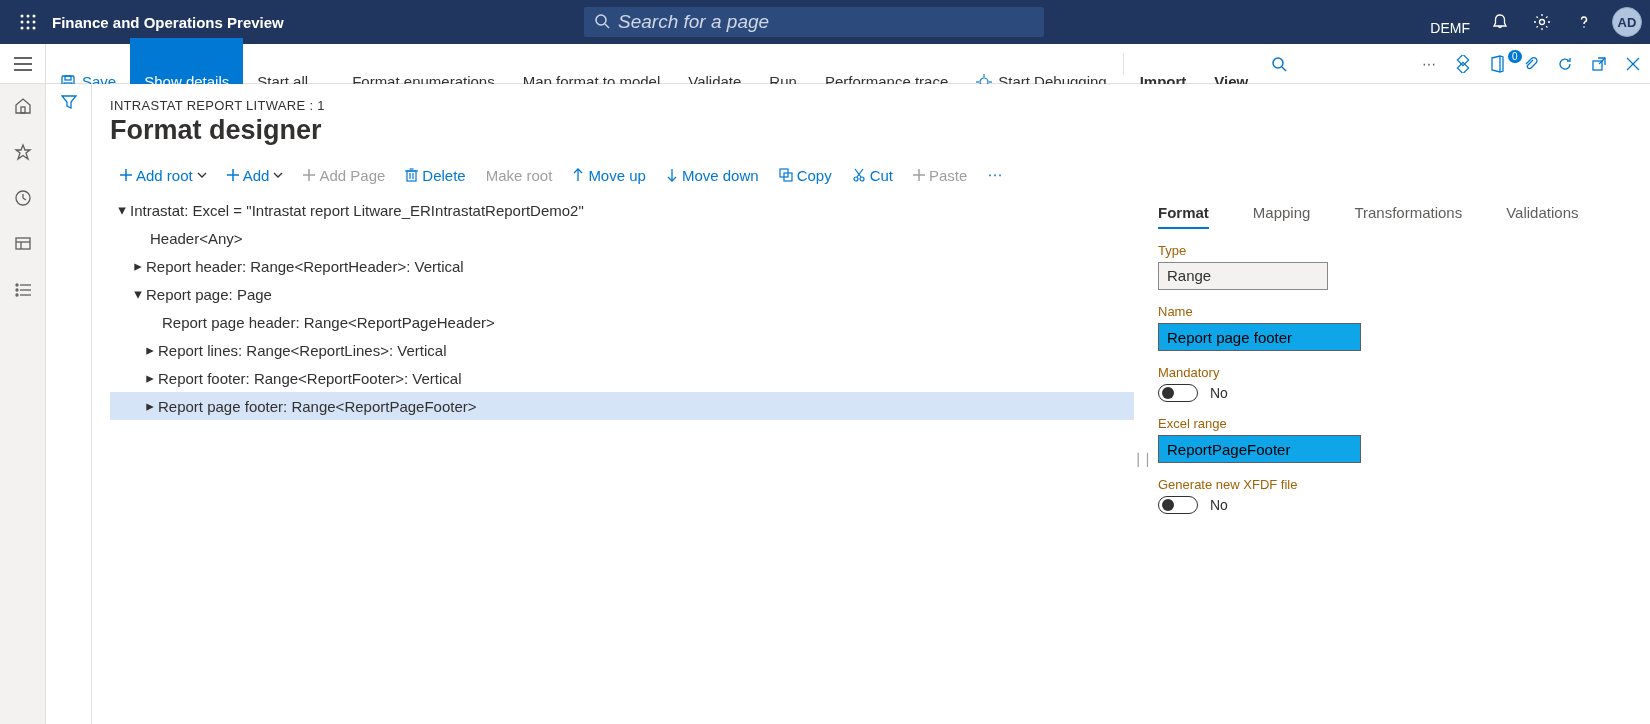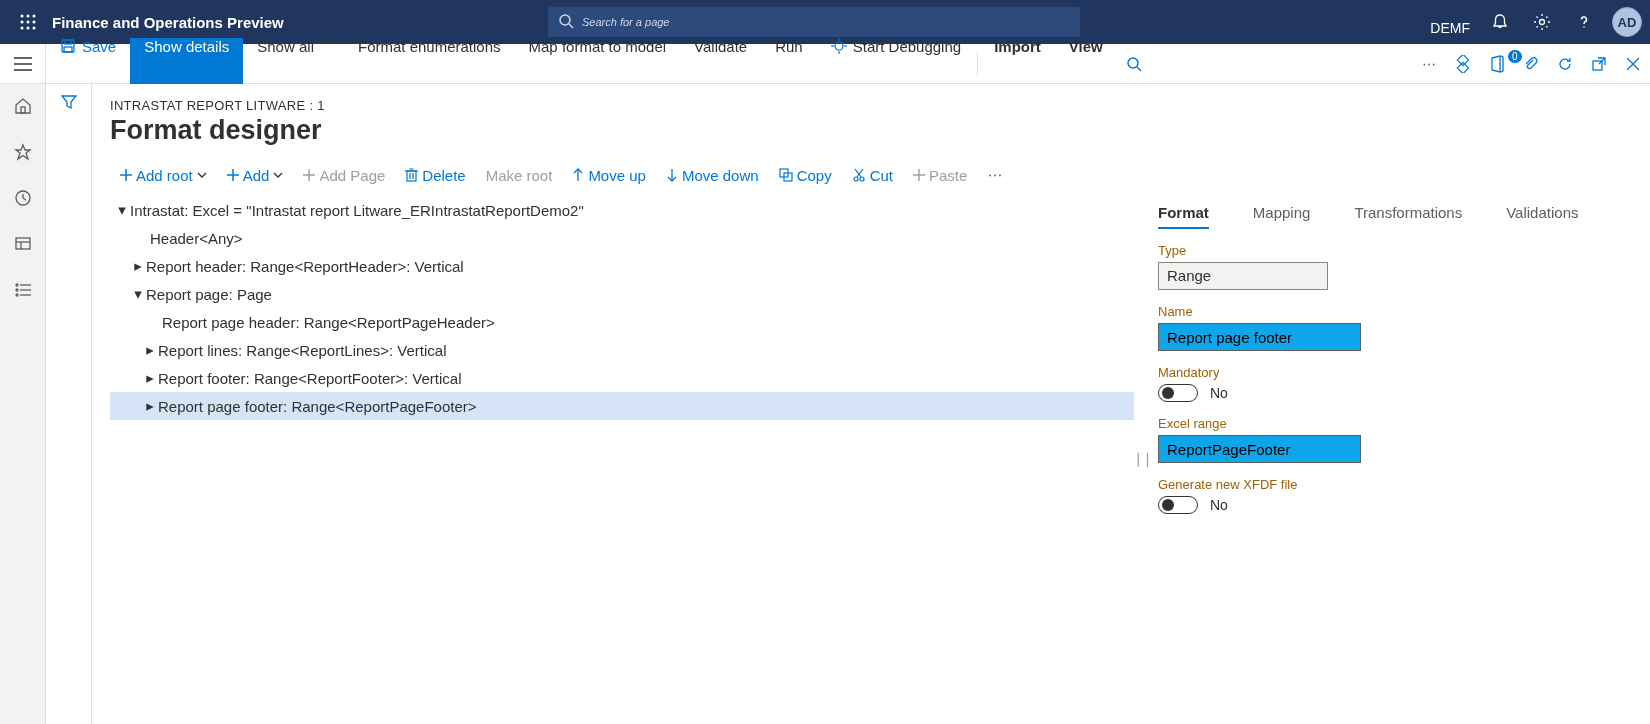--- a/index.html
+++ b/index.html
@@ -3,33 +3,33 @@
 <meta charset="utf-8">
 <style>
   * { box-sizing: border-box; margin: 0; padding: 0; }
   body { font-family: "Segoe UI", Arial, sans-serif; font-size: 14px; color: #323130; background: #f3f2f1; overflow: hidden; }
   
   
   .topbar { background: #20365f; color: #fff; height: 44px; display: flex; align-items: center; padding: 0 8px; }
   .topbar .waffle { width: 40px; display:flex; justify-content:center; align-items:center; height:44px; cursor:pointer;}
   .topbar .app-title { font-size: 15px; font-weight:600; margin-left: 4px; }
   .topbar .search-wrap { margin-left: auto; margin-right: auto; position:relative; left:-40px;}
-  .topbar .search { background: #2d4a7c; border: none; border-radius: 2px; width: 532px; height: 30px; color: #cfd7e6; padding: 0 10px 0 34px; font-size: 11px; }
+  .topbar .search { background: #2d4a7c; border: none; border-radius: 2px; width: 460px; height: 30px; color: #cfd7e6; padding: 0 10px 0 34px; font-size: 19px; }
   .topbar .search::placeholder { color: #cfd7e6; font-style: italic; }
   .topbar .search-icon { position:absolute; left:10px; top:6px; color:#cfd7e6; }
   .topbar .right { display:flex; align-items:center; gap: 6px; }
   .topbar .right .tb-btn { width: 36px; height:44px; display:flex; align-items:center; justify-content:center; cursor:pointer; color:#fff; }
   .topbar .right .company { font-size: 14px; padding: 0 6px; margin-top: 12px; }
   .topbar .avatar { width:30px; height:30px; border-radius:50%; background:#b0c4de; color:#20365f; display:flex; align-items:center; justify-content:center; font-size:13px; font-weight:600; margin-left:4px; border:1px solid #8fa7c7;}
   
   
   .cmdbar-wrap { display:flex; background:#fff; border-bottom:1px solid #e1dfdd; height:40px; }
   .cmdbar-left { width:46px; display:flex; align-items:center; justify-content:center; border-right:1px solid #e1dfdd; cursor:pointer;}
   .cmdbar { display:flex; align-items:center; flex:1; }
-  .cmdbar .cmd { padding: 0 14px; height:52px; display:flex; align-items:flex-start; gap:6px; cursor:pointer; color:#323130; font-size:15px; }
+  .cmdbar .cmd { padding: 0 14px; height:52px; display:flex; align-items:flex-end; gap:6px; cursor:pointer; color:#323130; font-size:15px; }
   .cmdbar .cmd.save { color:#0078d4; }
   .cmdbar .cmd.active-blue { background:#0078d4; color:#fff; }
   .cmdbar .cmd.bold { font-weight:600; }
   .cmdbar .sep { width:1px; height:22px; background:#e1dfdd; margin:0 2px;}
   .cmdbar .spacer { flex:1; }
   .cmdbar .icon-cmd { width:34px; display:flex; justify-content:center; color:#0078d4; cursor:pointer;}
   .cmdbar .icon-cmd.gray { color:#605e5c; }
   .badge0 { position:relative; }
   .badge0 .b { position:absolute; top:-6px; left:-6px; background:#0078d4; color:#fff; border-radius:8px; font-size:10px; padding:0 4px; line-height:13px;}
   
@@ -145,36 +145,39 @@
           <rect x="2" y="2" width="12" height="12" rx="1"></rect>
           <rect x="5" y="2" width="6" height="4"></rect>
           <rect x="4" y="9" width="8" height="5"></rect>
         </svg>
       <span>Save</span>
     </div>
     <div class="cmd active-blue">
         <span>Show details</span>
       </div>
     <div class="cmd">
-      <span>Show all</span>
+      <span>Start all</span>
       <svg width="10" height="6" viewBox="0 0 10 6" fill="none" stroke="#323130" stroke-width="1.3">
           <path d="M1 1l4 4 4-4"></path>
         </svg>
     </div>
     <div class="cmd">
         <span>Format enumerations</span>
       </div>
     <div class="cmd">
         <span>Map format to model</span>
       </div>
     <div class="cmd">
         <span>Validate</span>
       </div>
     <div class="cmd">
         <span>Run</span>
+      </div>
+    <div class="cmd">
+        <span>Performance trace</span>
       </div>
     <div class="cmd">
       <svg width="16" height="16" viewBox="0 0 16 16" fill="none" stroke="#0078d4" stroke-width="1.2">
           <circle cx="8" cy="8" r="4"></circle>
           <line x1="8" y1="0" x2="8" y2="3"></line>
           <line x1="8" y1="13" x2="8" y2="16"></line>
           <line x1="0" y1="8" x2="3" y2="8"></line>
           <line x1="13" y1="8" x2="16" y2="8"></line>
         </svg>
       <span>Start Debugging</span>

